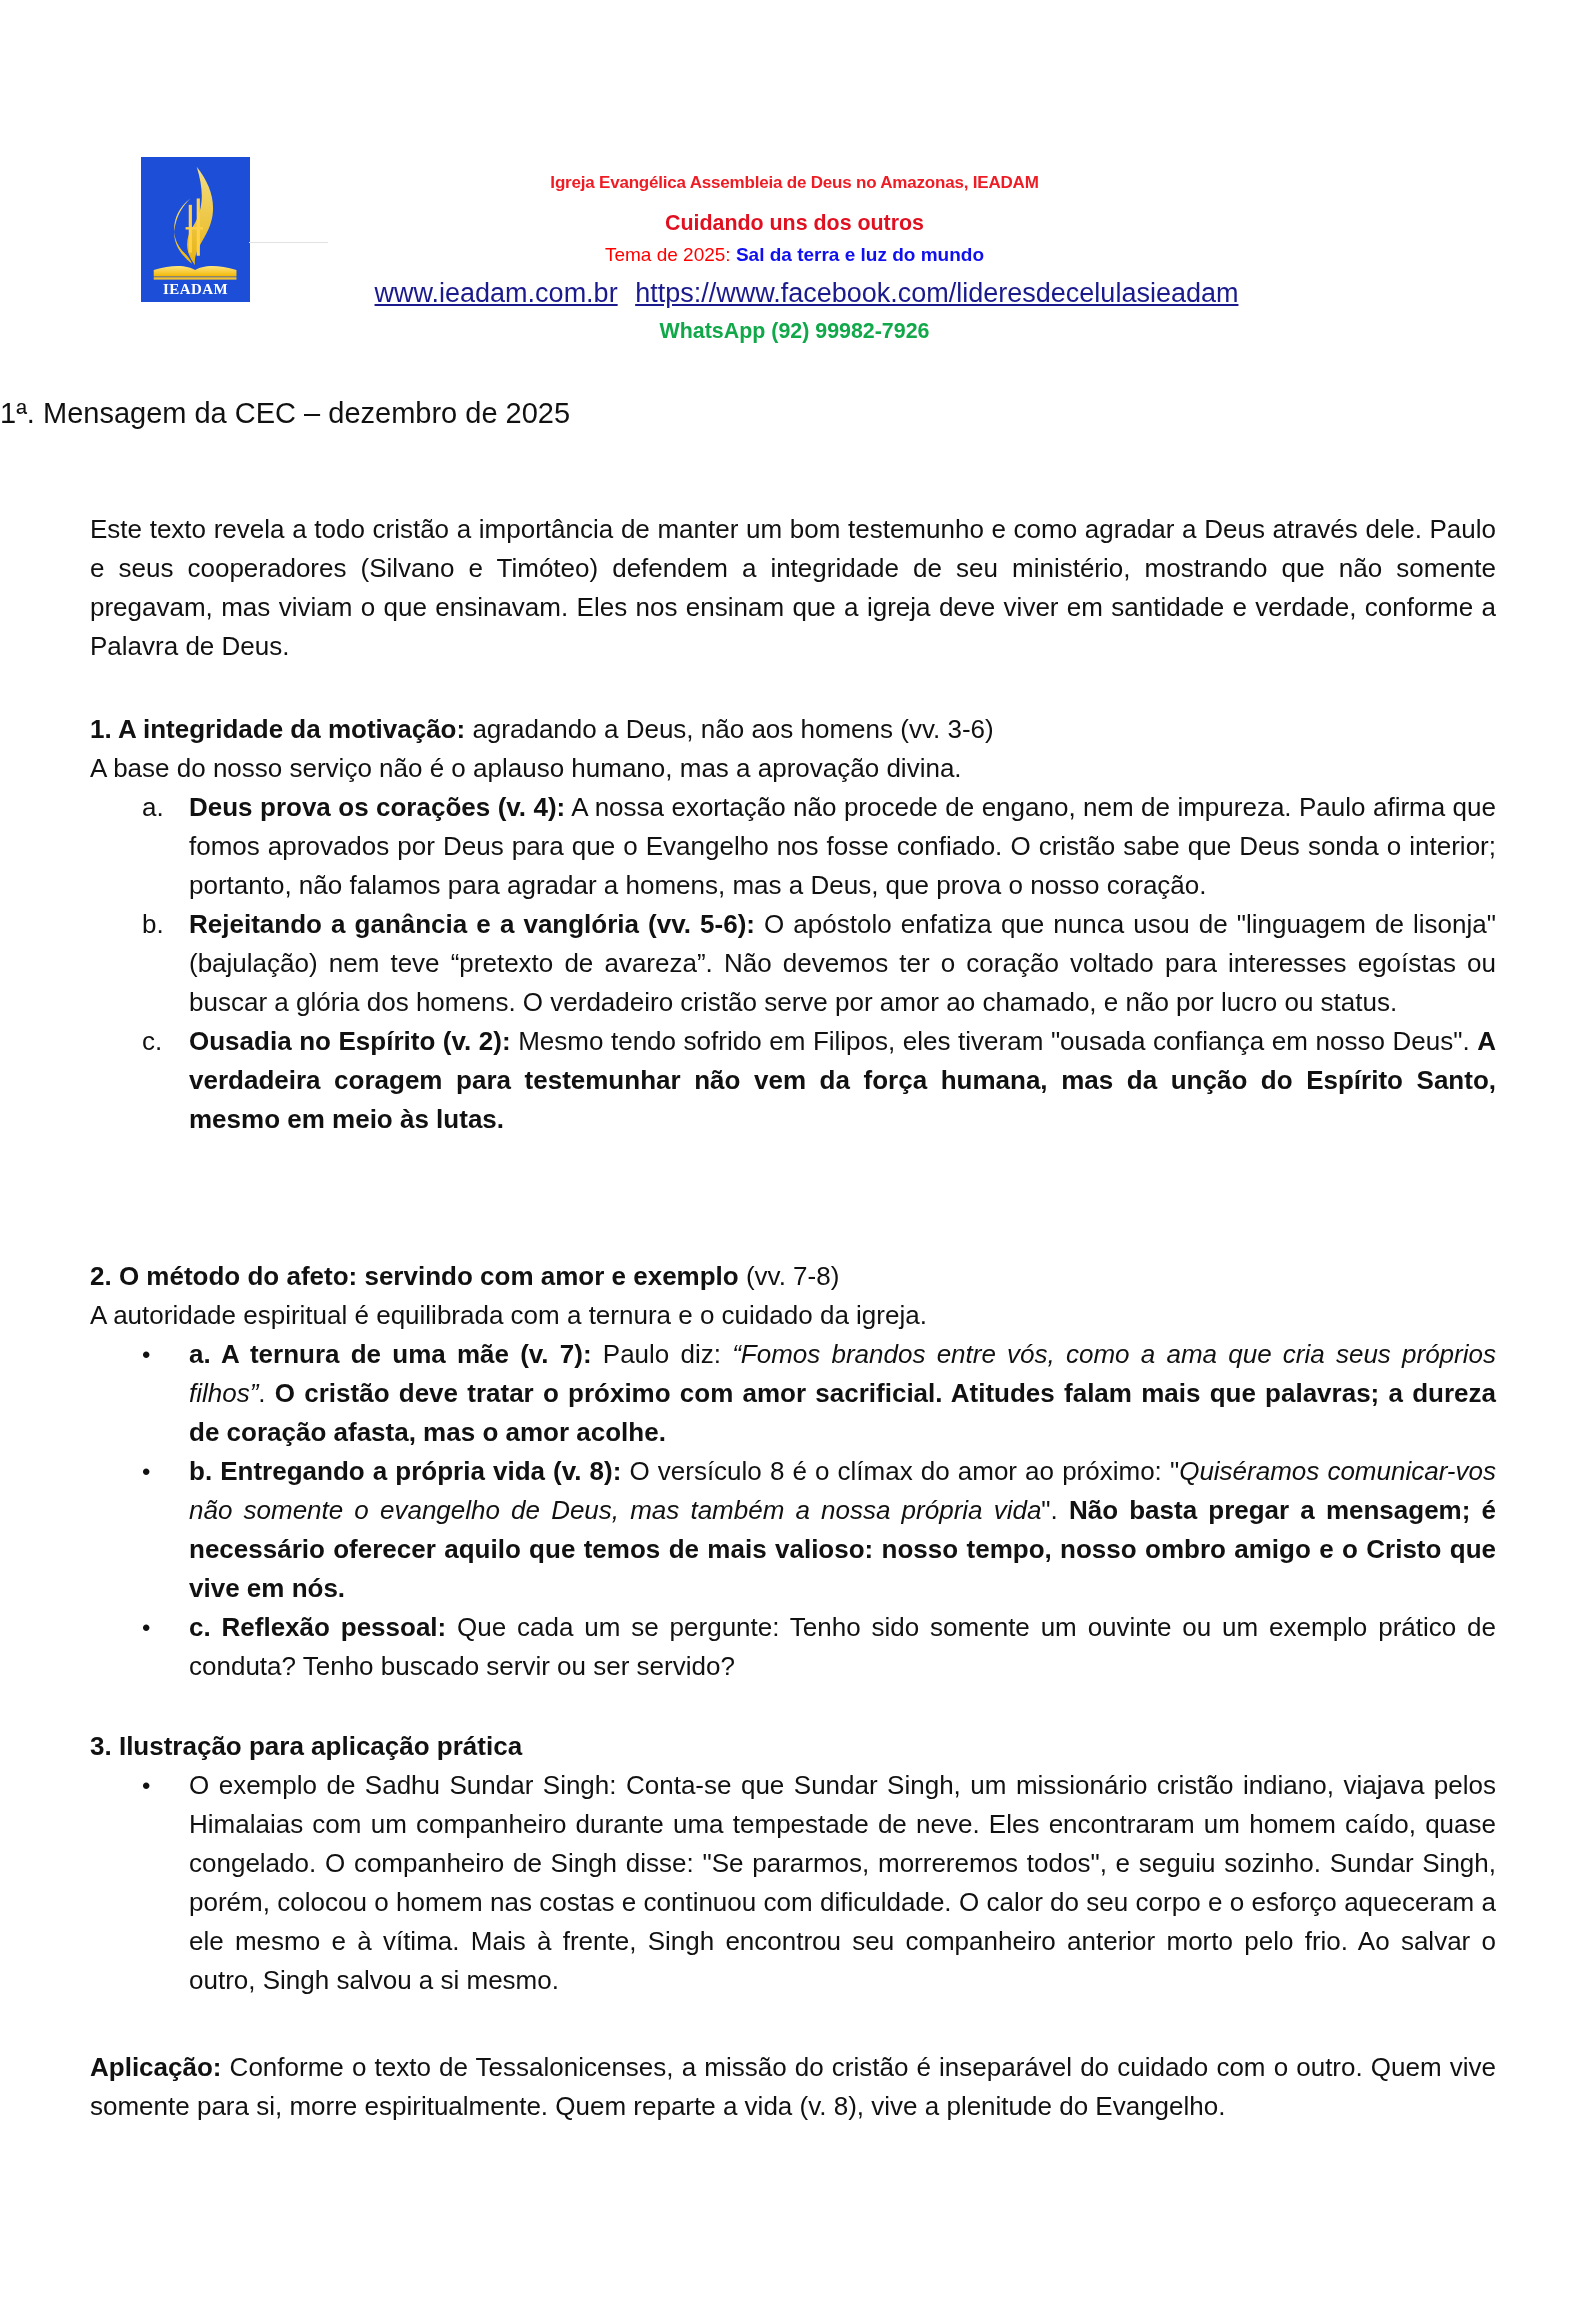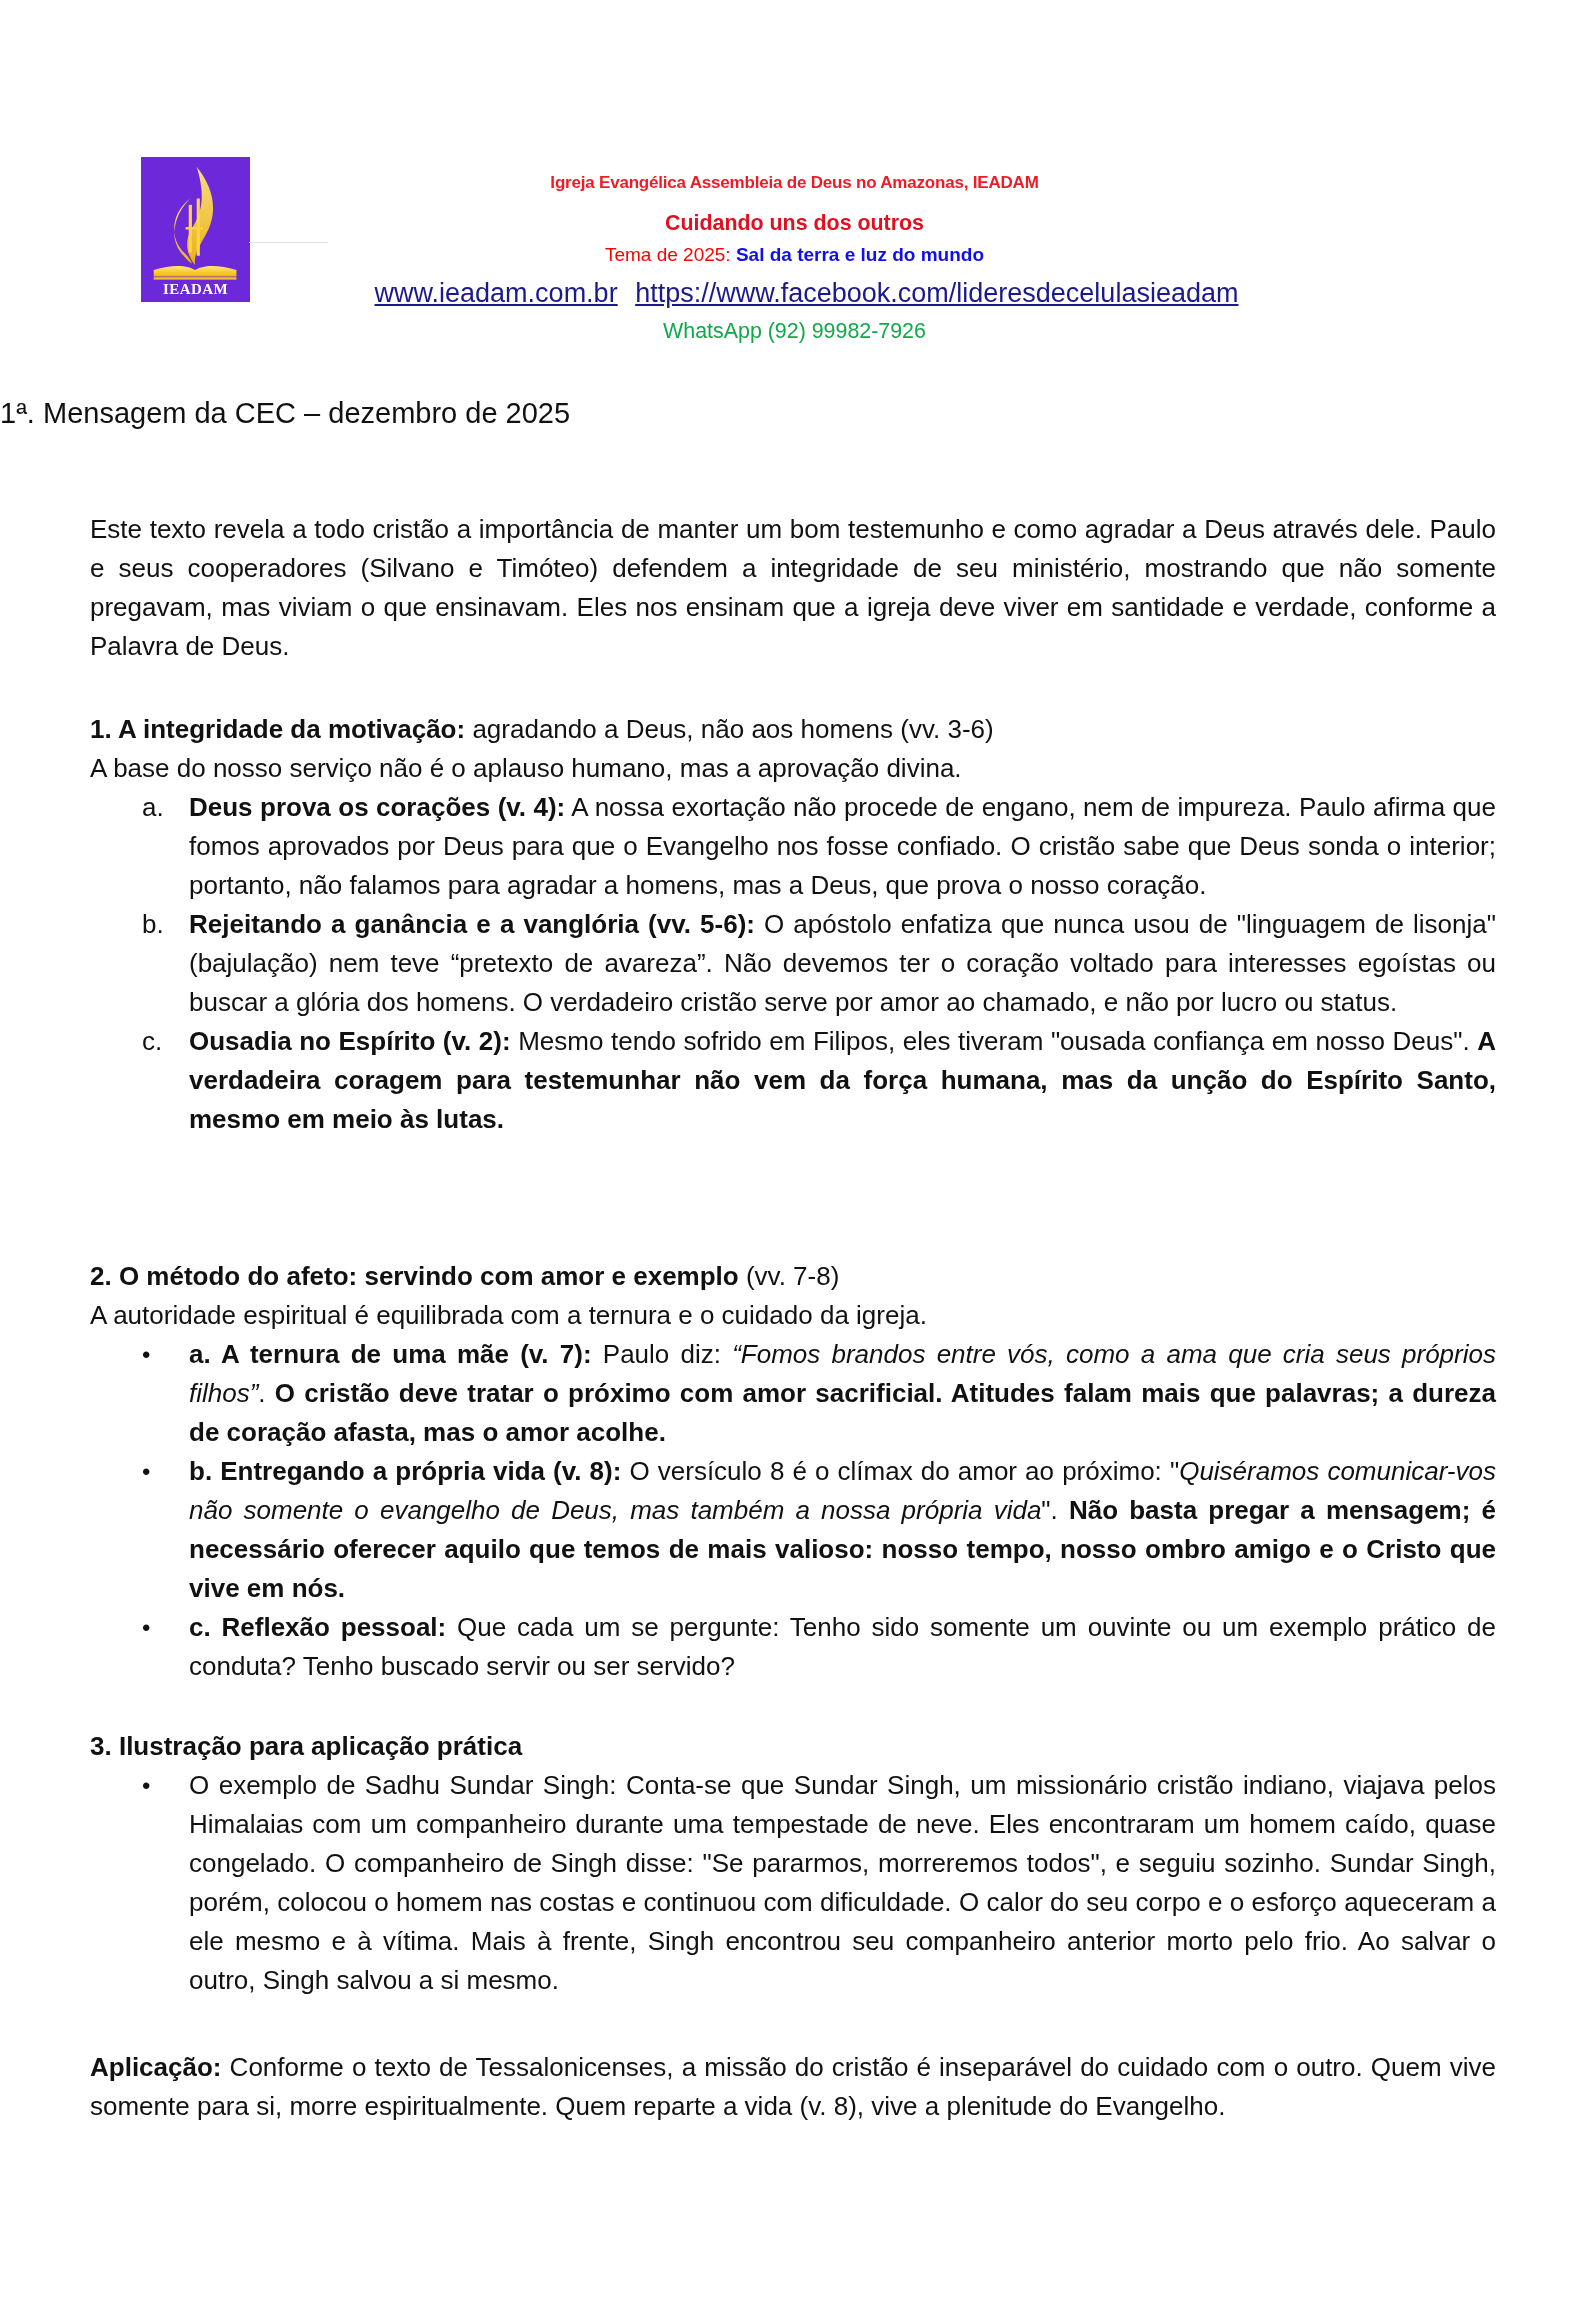--- a/index.html
+++ b/index.html
@@ -9,37 +9,37 @@
     position: relative;
     font-family: "Liberation Sans", "DejaVu Sans", sans-serif;
     color: #111111;
     overflow: hidden;
   }
   .page { position: absolute; left: 0; top: 0; width: 1589px; height: 2319px; }
 
   
   .logo {
     position: absolute; left: 141px; top: 157px; width: 109px; height: 145px;
-    background: #6d28d9;
+    background: #1d4ed8;
   }
   .logo svg { position: absolute; left: 0; top: 0; }
   .logo-line {
     position: absolute; left: 249px; top: 242px; width: 79px; height: 0.8px;
     background: #e2e2e2;
   }
   .hdr { position: absolute; left: 0; width: 1589px; text-align: center; white-space: nowrap; }
   .hdr-org { top: 173px; font-size: 17px; color: #ee1c25; font-weight: bold; letter-spacing: -0.2px; }
   .hdr-motto { top: 211px; font-size: 21.4px; color: #e01020; font-weight: bold; }
   .hdr-theme { top: 244px; font-size: 19px; }
   .hdr-theme .lbl { color: #ff0000; }
   .hdr-theme .val { color: #1010ee; font-weight: bold; }
   .hdr-links { top: 278px; font-size: 27px; left: 12px; }
   .hdr-links a { color: #1a1a8c; text-decoration: underline; text-underline-offset: 2.4px; }
   .hdr-links .sp { display: inline-block; width: 17.5px; }
-  .hdr-whats { top: 319px; font-size: 21.4px; color: #11a84a; font-weight: normal; }
+  .hdr-whats { top: 319px; font-size: 21.4px; color: #11a84a; font-weight: bold; }
 
   
   .msg-sub { position: absolute; left: 0; width: 1257px; top: 397px; text-align: left; font-size: 29px; color: #111; }
   .msg-title { position: absolute; left: 0; width: 1589px; top: 433px; text-align: center; font-size: 29px; color: #111; }
   .msg-title b { font-weight: bold; }
 
   
   .body { position: absolute; left: 90px; width: 1406px; font-size: 26px; line-height: 39px; color: #111; }
   .just { text-align: justify; }
   p { margin: 0; }

